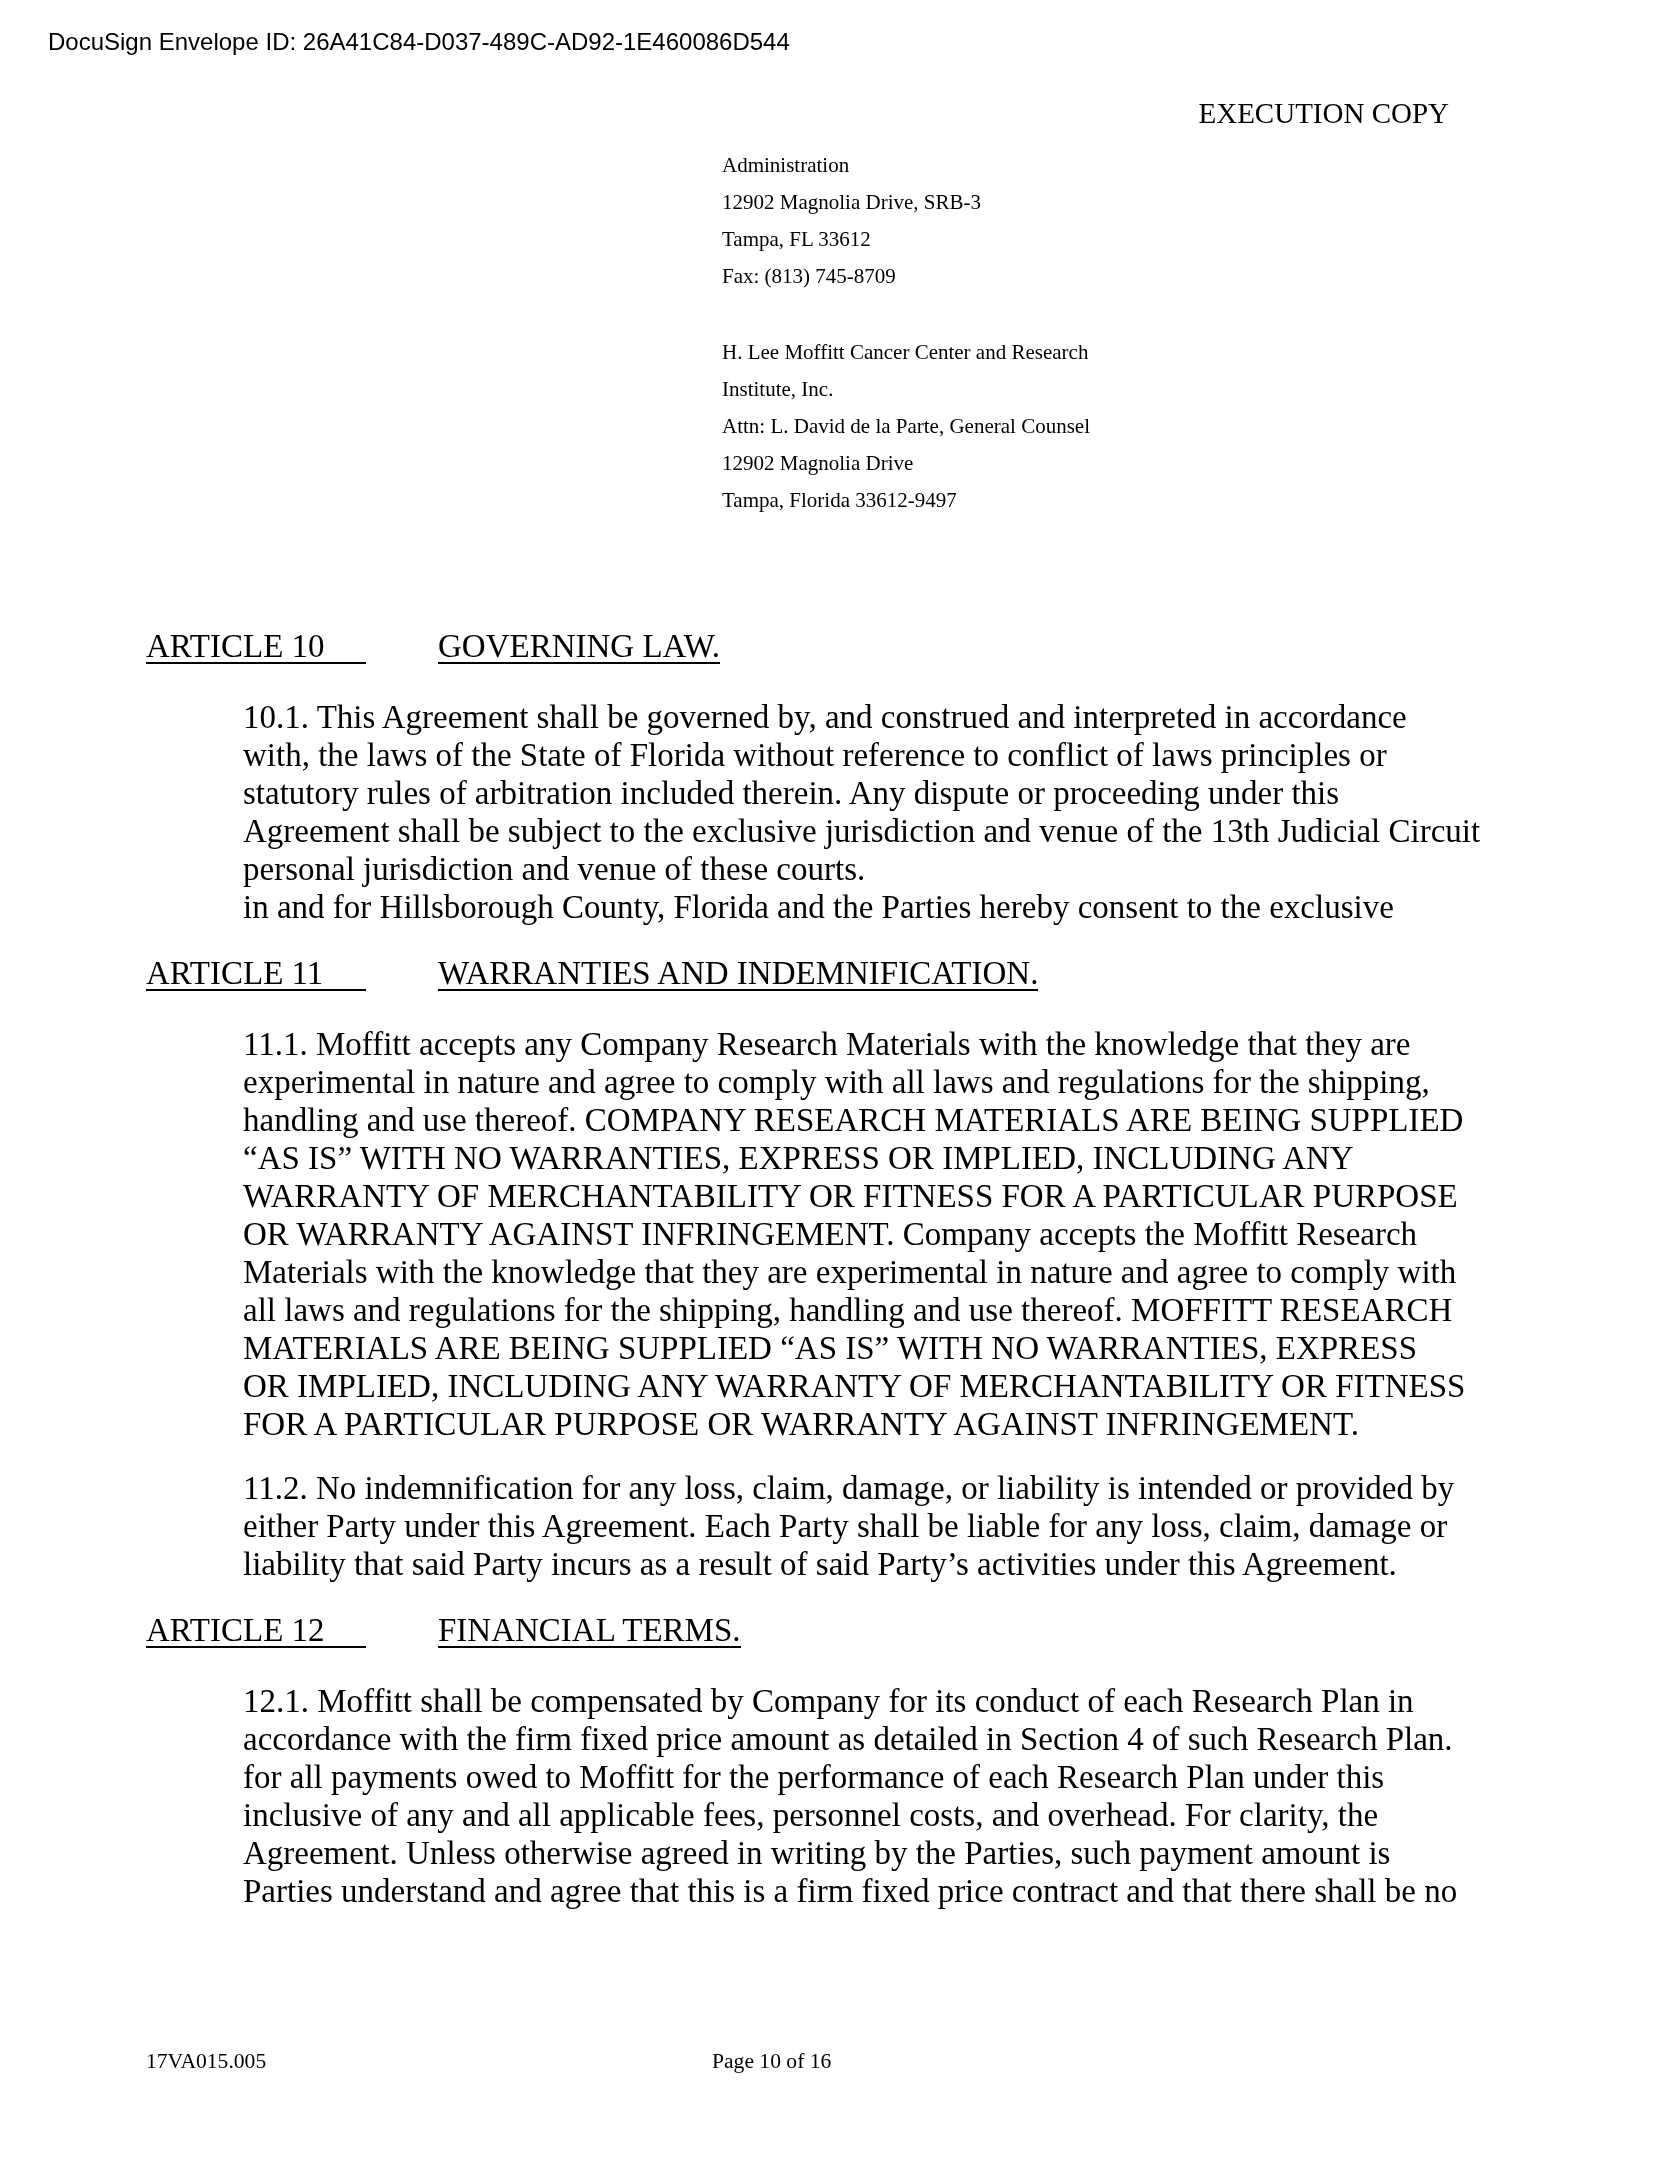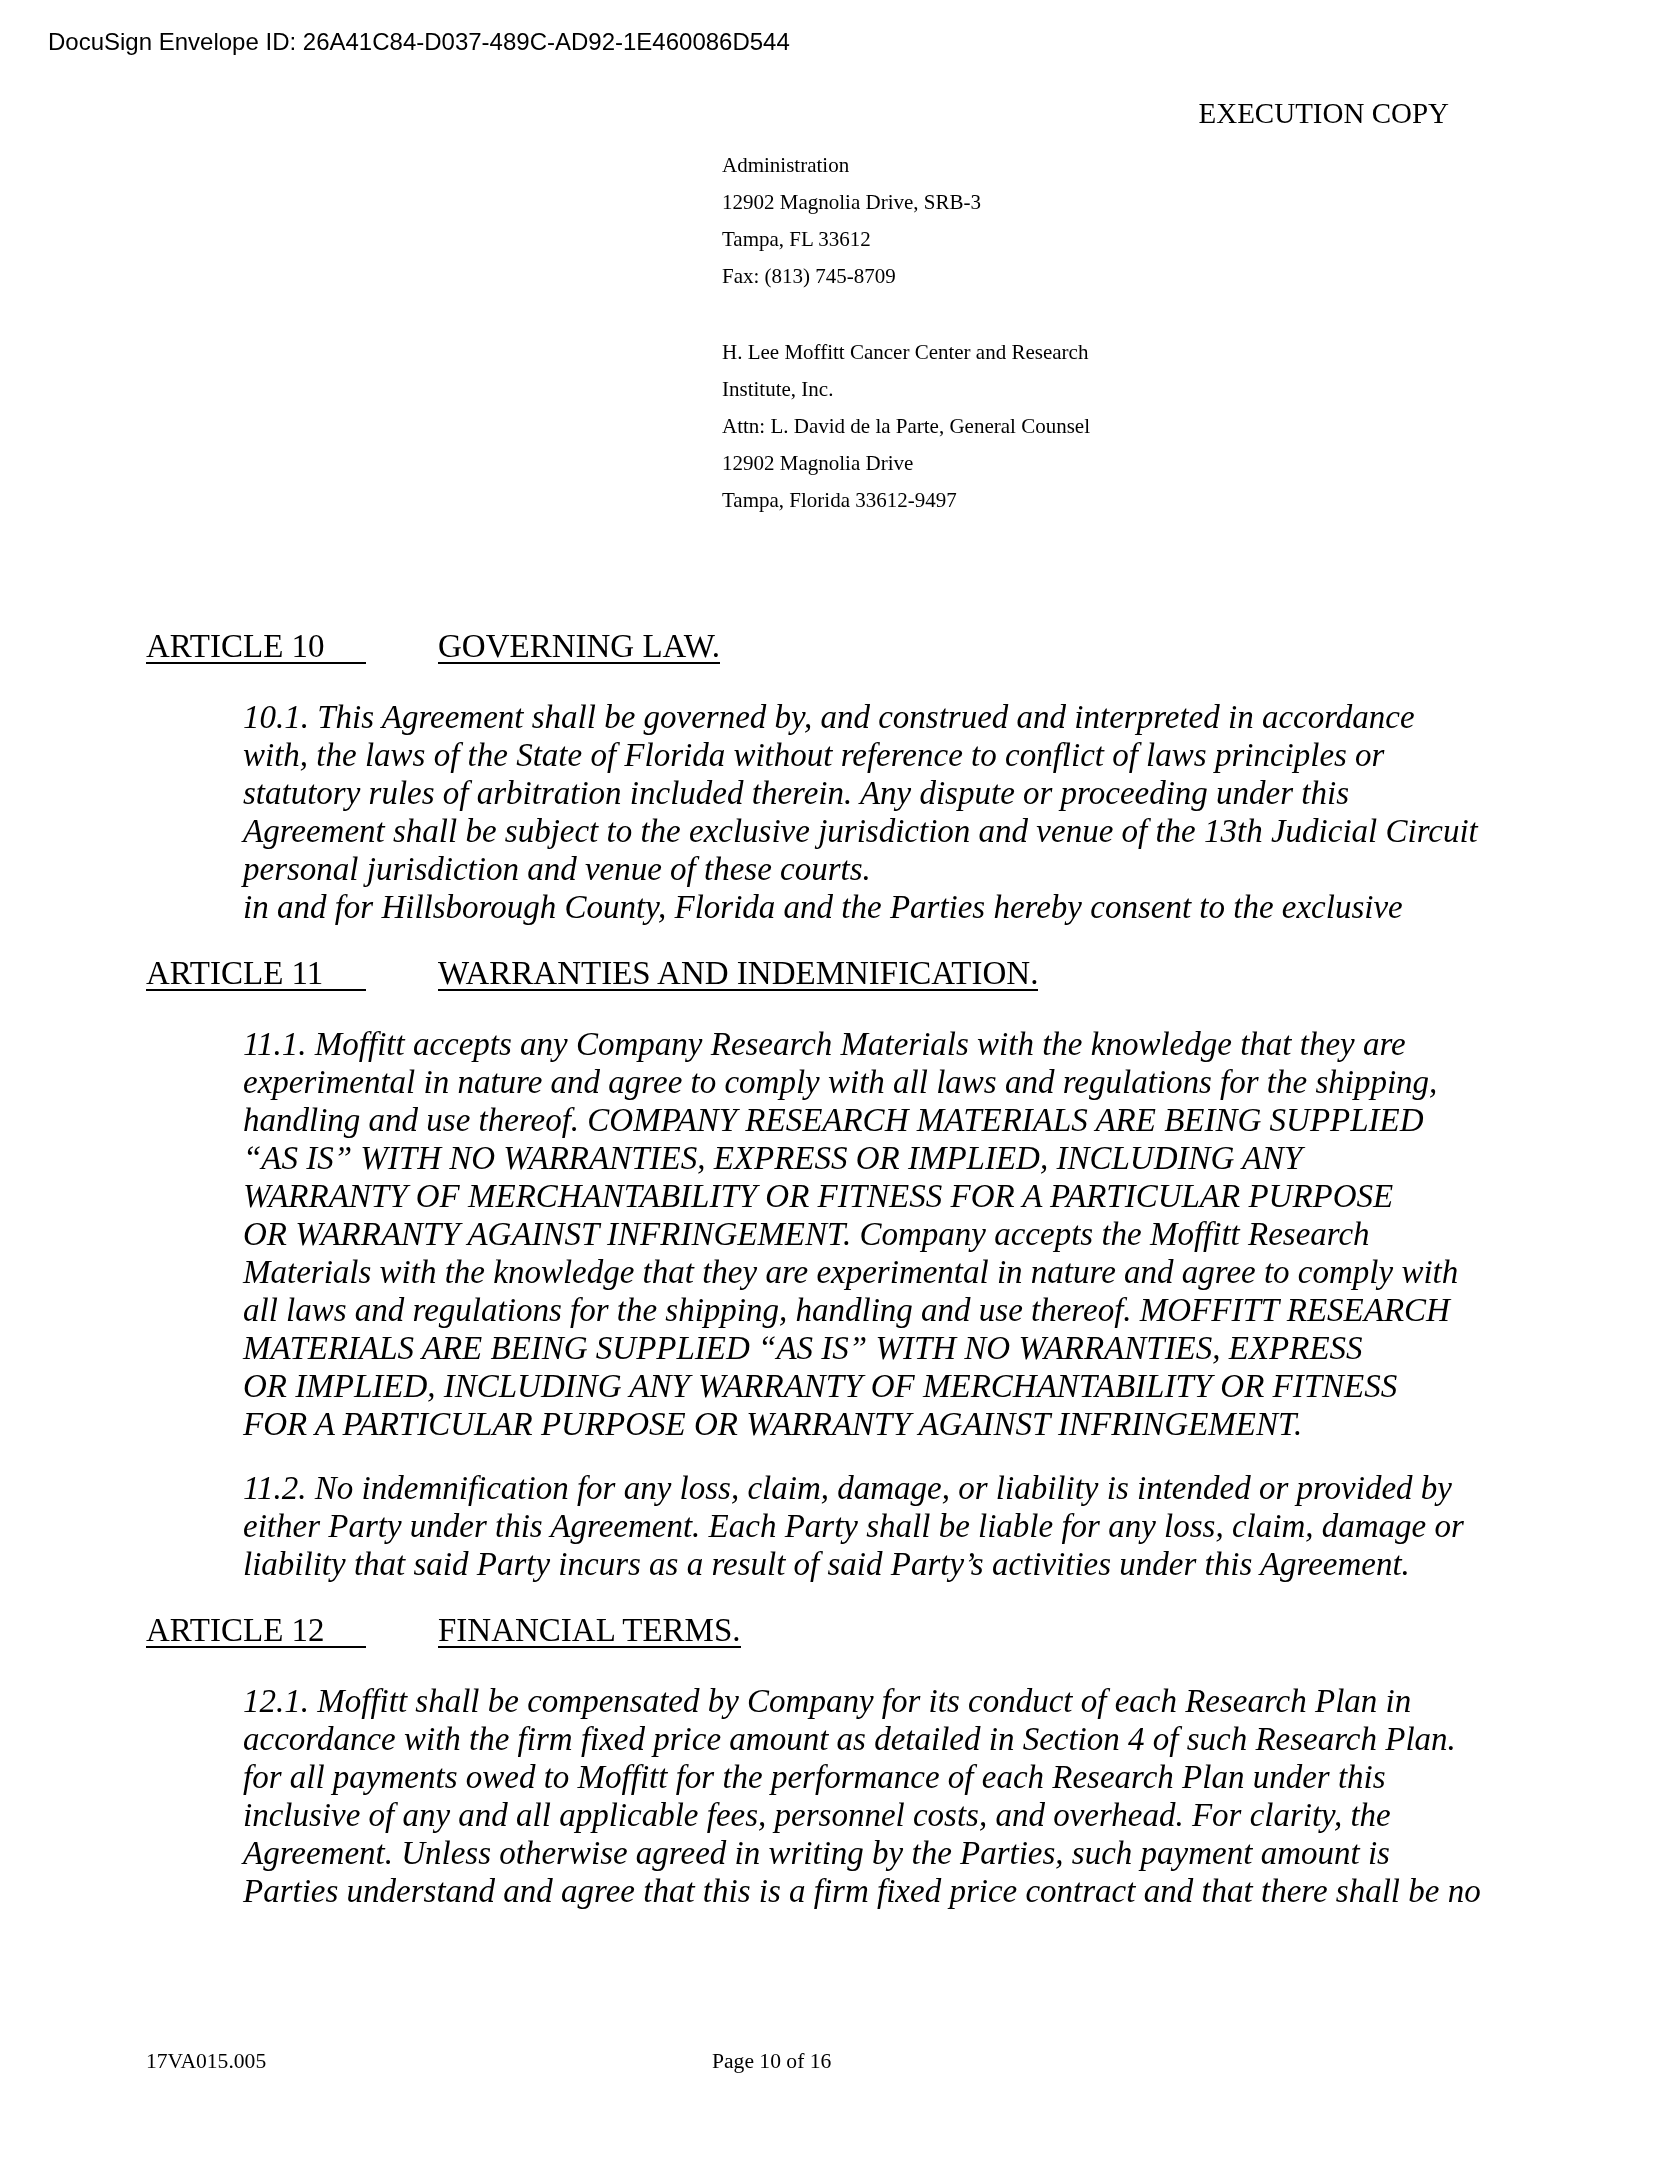--- a/index.html
+++ b/index.html
@@ -5,21 +5,21 @@
   html, body { margin:0; padding:0; background:#ffffff; }
   body { width:1680px; height:2176px; position:relative; overflow:hidden; color:#000; }
   .serif { font-family:"Liberation Serif", serif; }
   .envelope { position:absolute; left:48px; top:28px; font-family:"Liberation Sans", sans-serif; font-size:24px; white-space:nowrap; }
   .exec { position:absolute; right:231px; top:97px; font-size:29px; white-space:nowrap; }
   .addr { position:absolute; left:722px; font-size:21px; line-height:37px; white-space:nowrap; }
   .addr div { height:37px; }
   .article { position:absolute; left:146px; font-size:33px; white-space:nowrap; height:38px; }
   .article .num { position:absolute; left:0; top:0; width:220px; border-bottom:2.3px solid #000; line-height:32px; }
   .article .title { position:absolute; left:292px; top:0; border-bottom:2.3px solid #000; line-height:32px; }
-  .para { position:absolute; left:243px; font-size:33px; line-height:38px; white-space:nowrap;font-style:italic; }
+  .para { position:absolute; left:243px; font-size:33px; line-height:38px; white-space:nowrap; }
   .para .line { height:38px; }
   .footer { position:absolute; top:2020px; font-size:21.6px; white-space:nowrap;margin-top:29px; }
 </style>
 </head>
 <body>
 
 <div class="envelope">DocuSign Envelope ID: 26A41C84-D037-489C-AD92-1E460086D544</div>
 
 <div class="exec serif">EXECUTION COPY</div>
 

